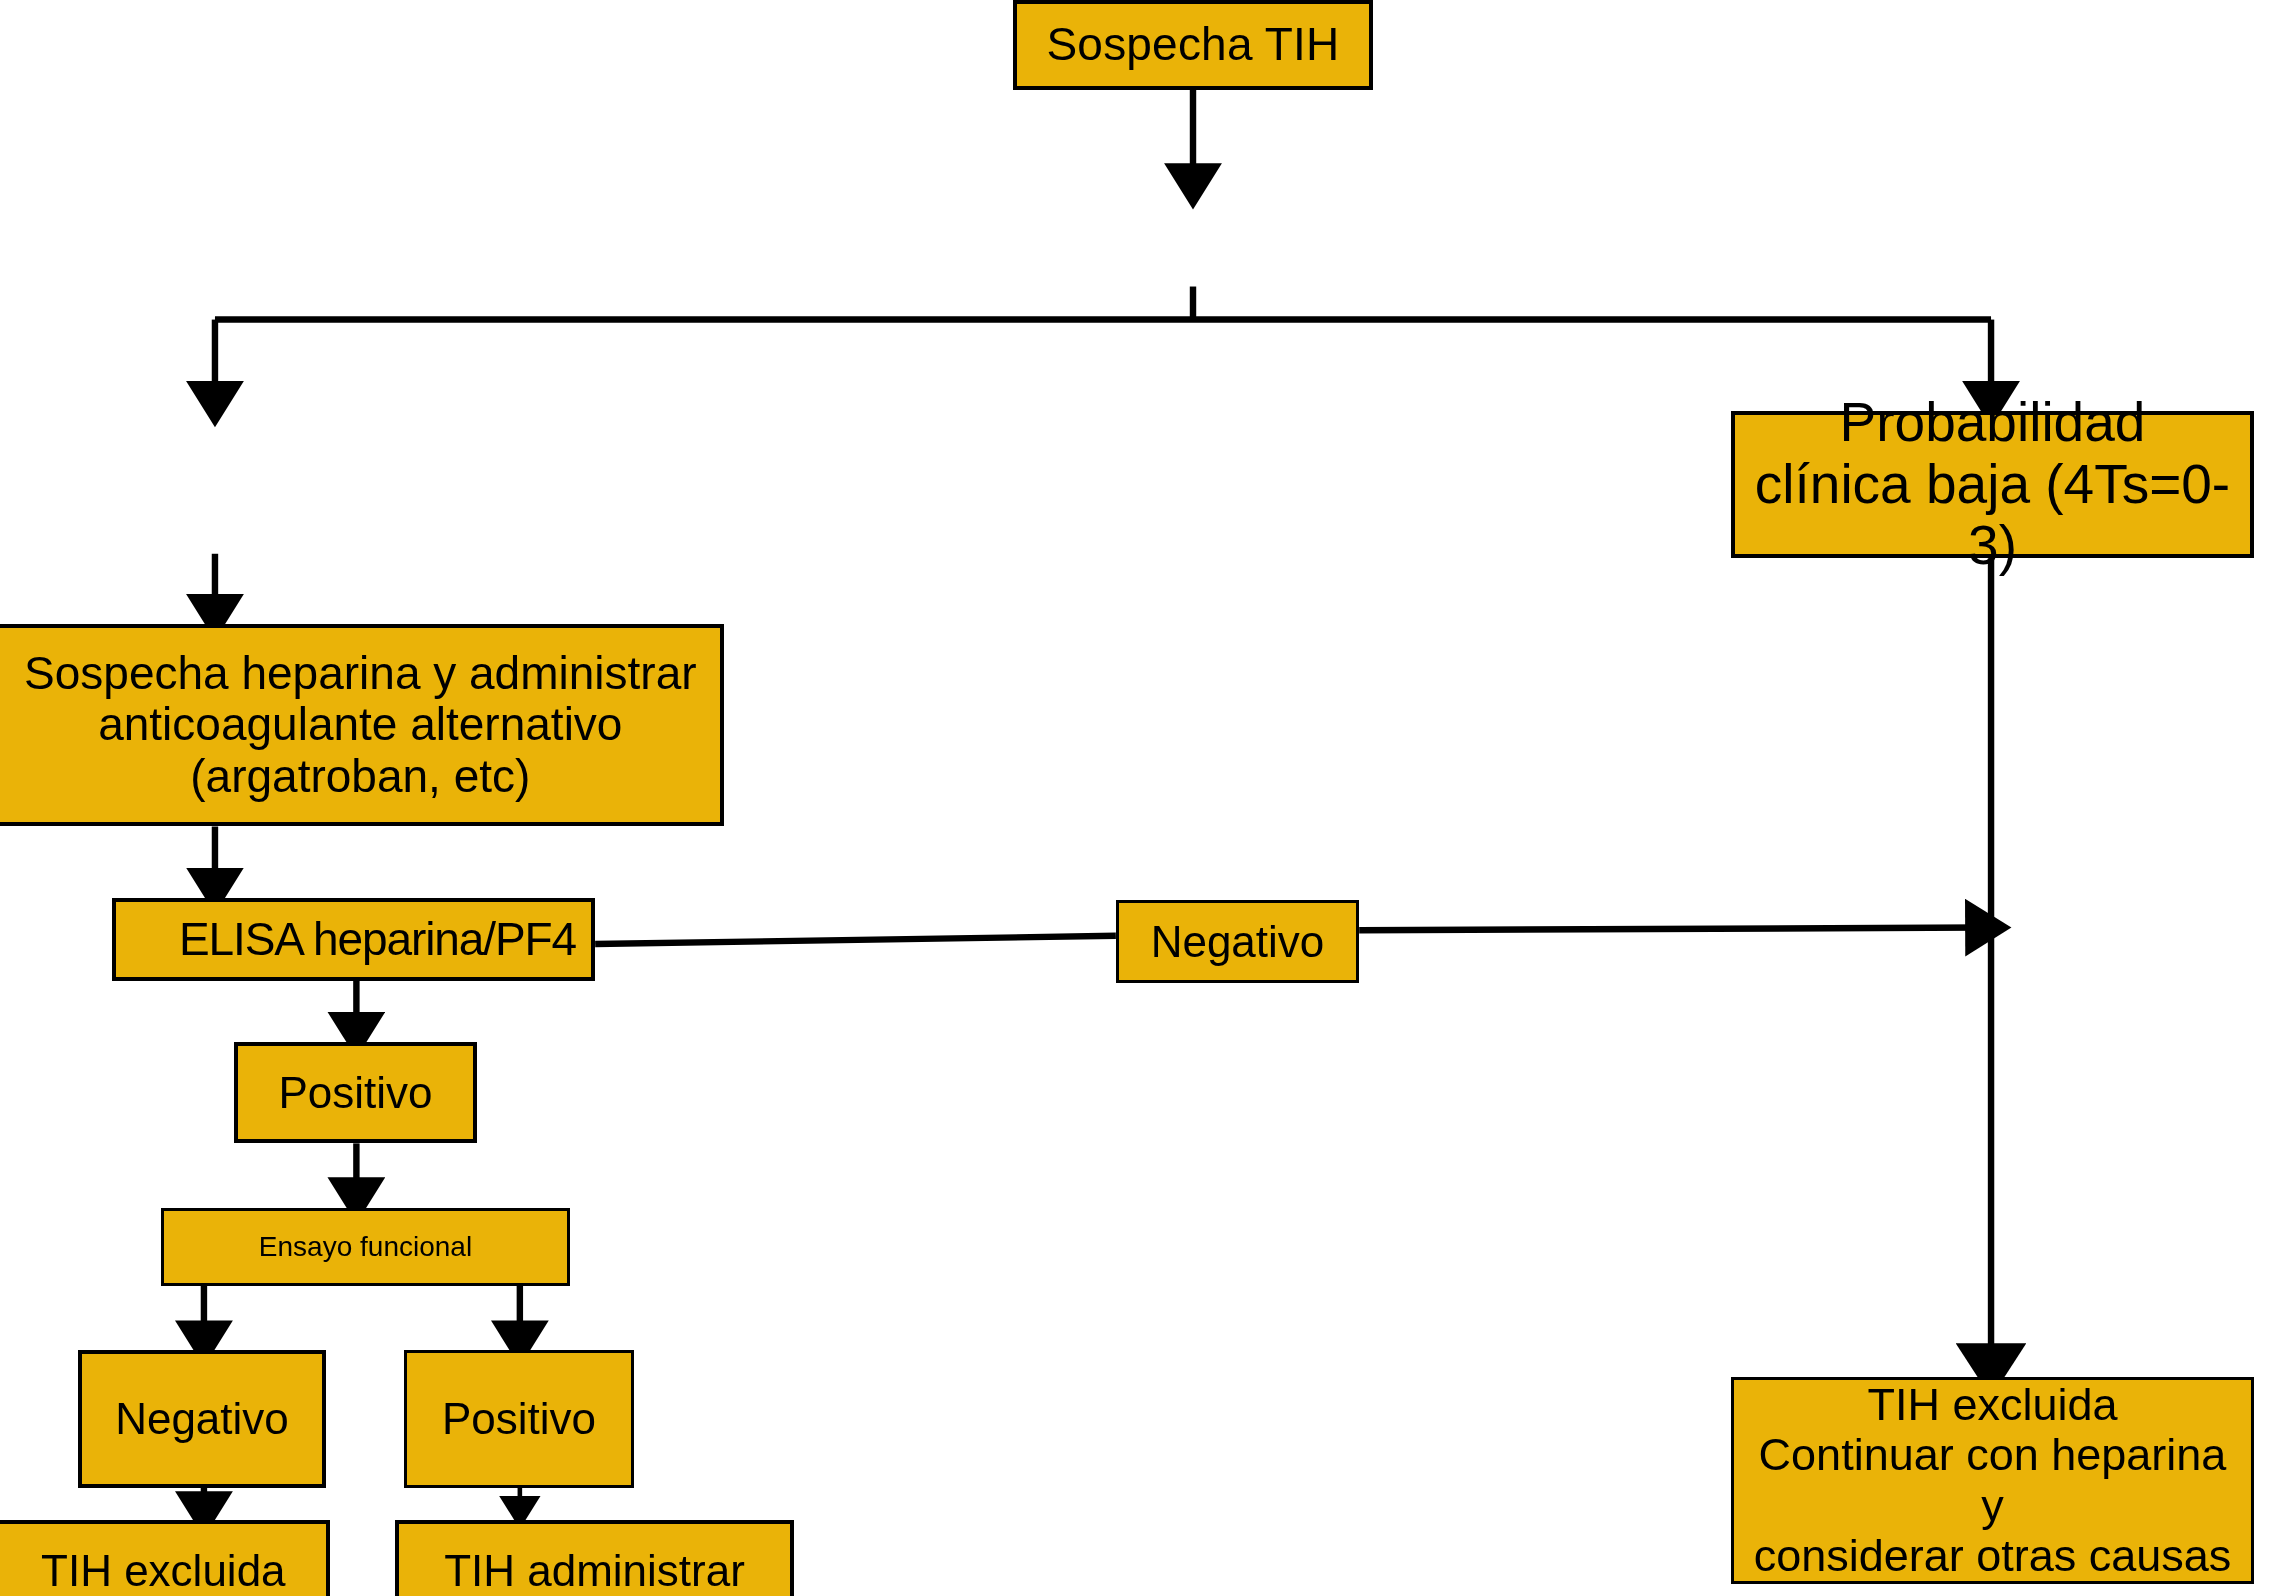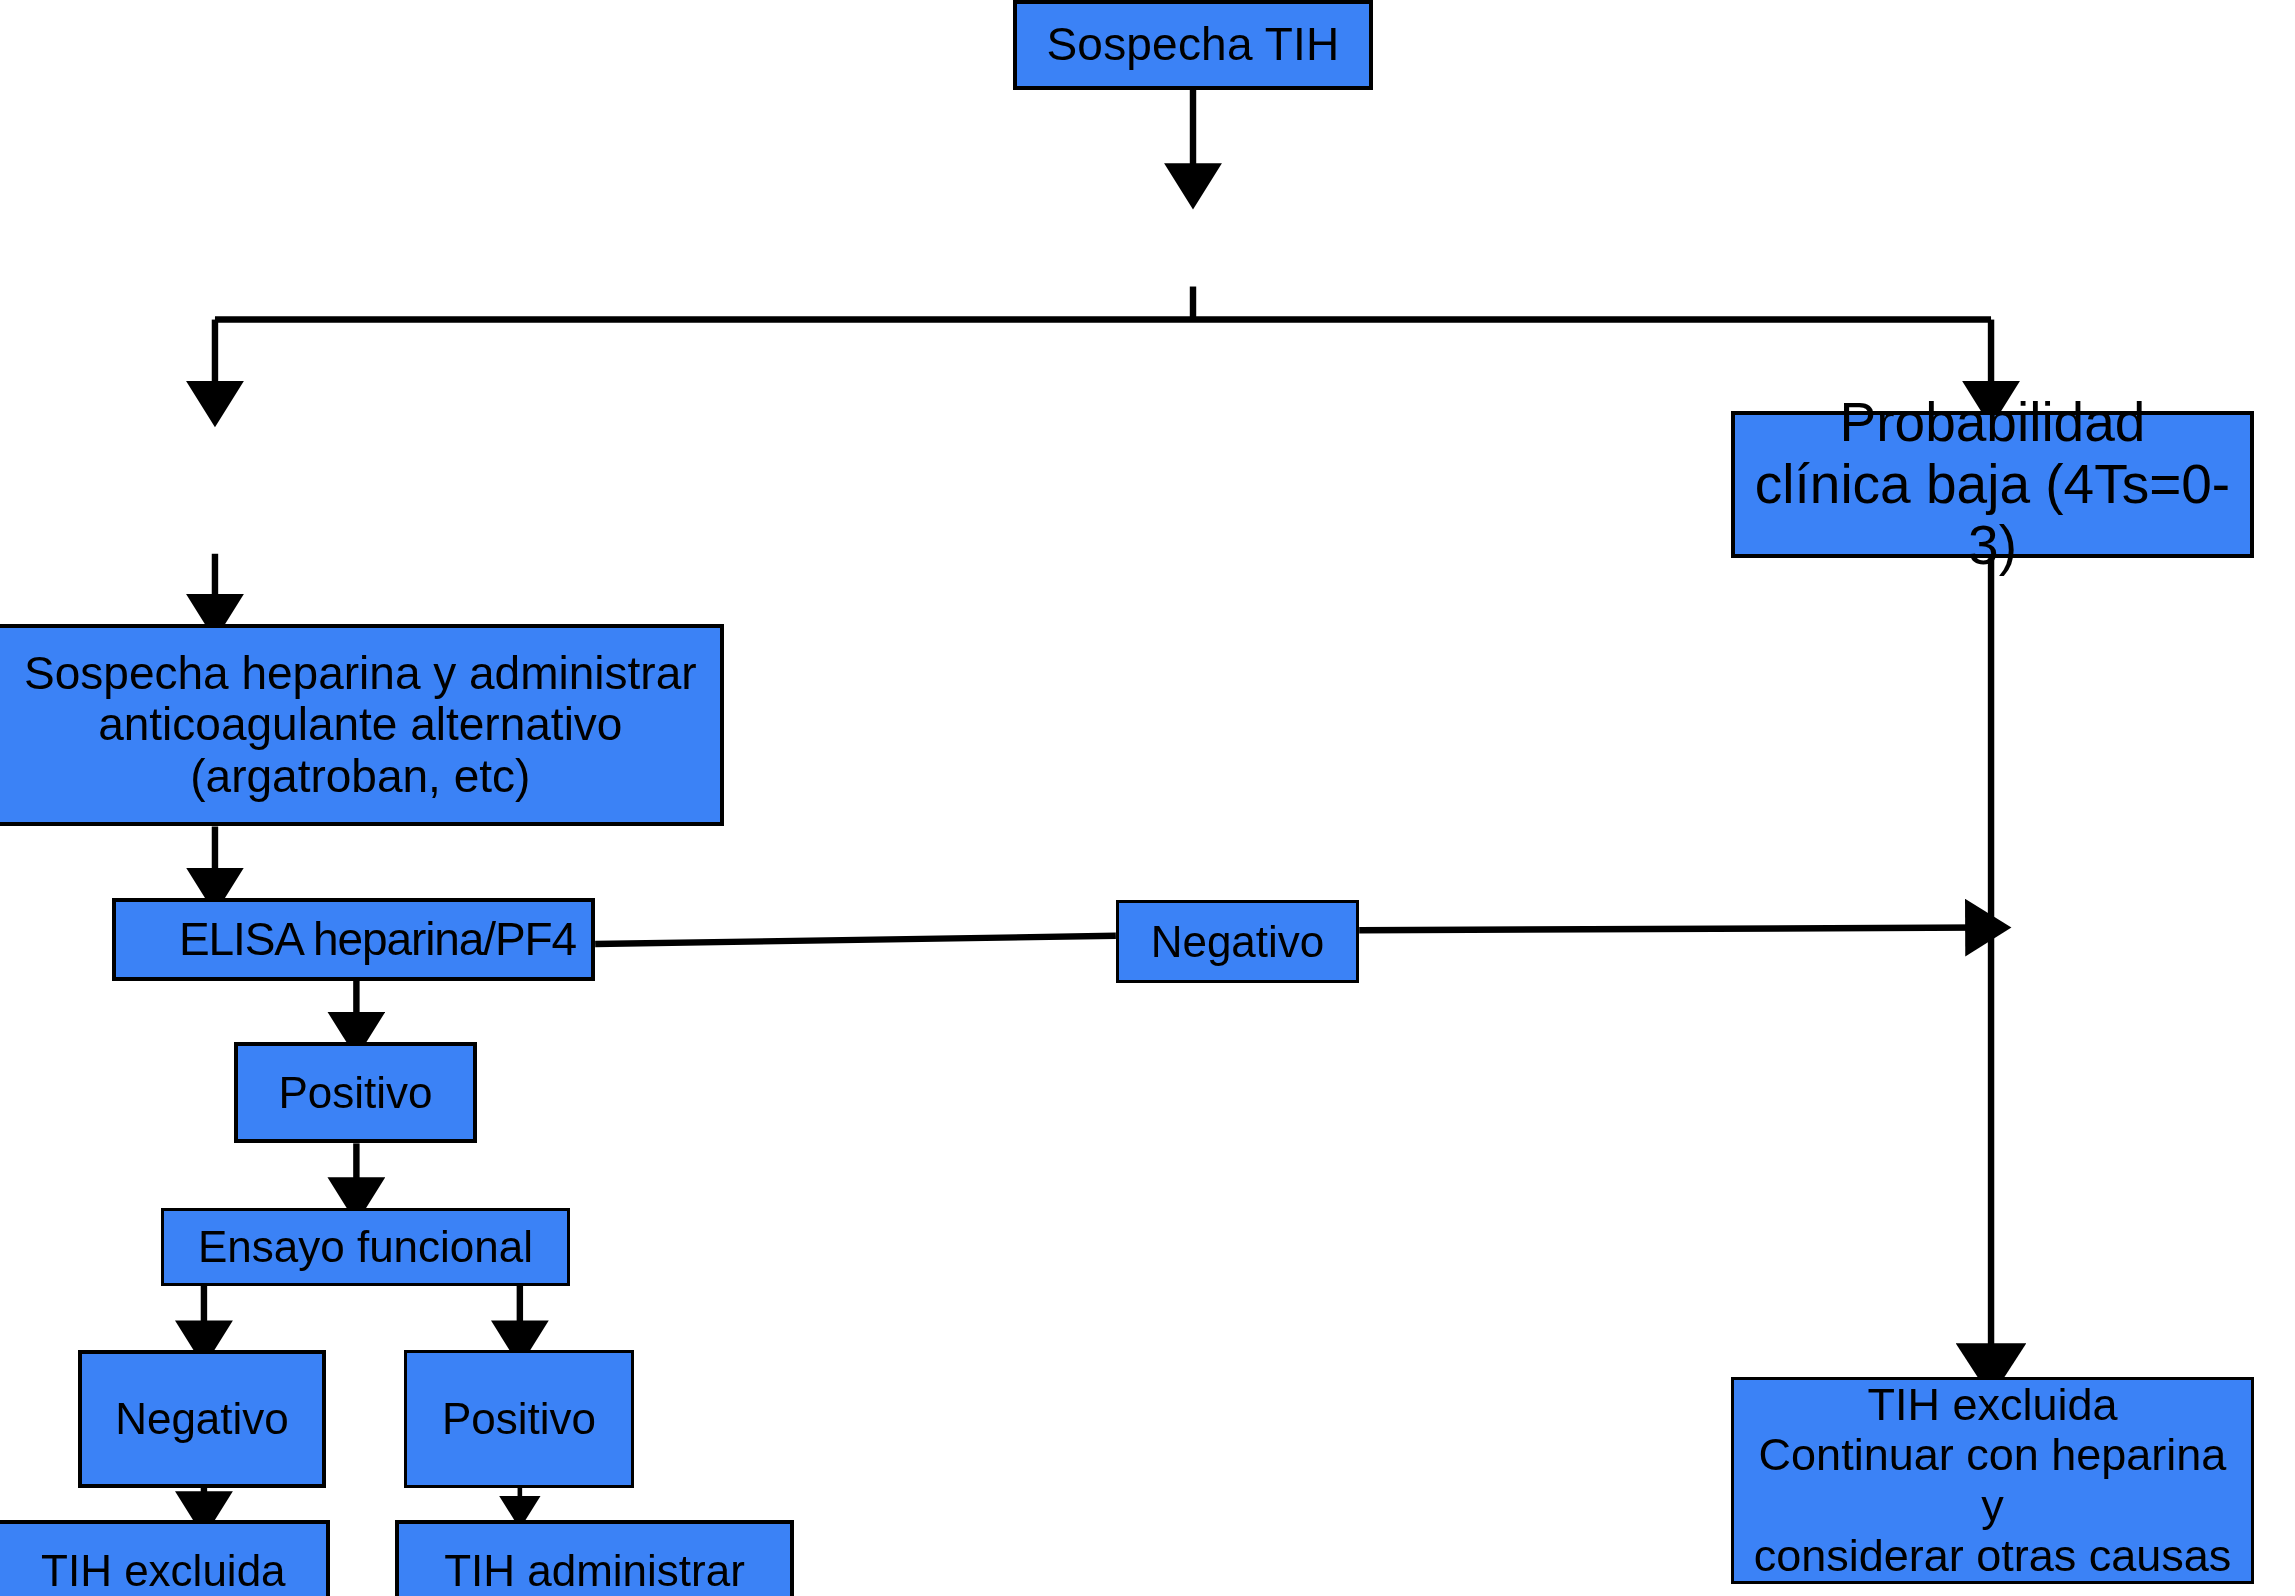--- a/index.html
+++ b/index.html
@@ -1,34 +1,34 @@
 <!DOCTYPE html>
 <html style="font-size:14.7px"><head>
 <meta charset="utf-8">
 <style>
   html,body{margin:0;padding:0;background:#ffffff;}
   body{width:2296px;height:1597px;position:relative;overflow:hidden;
        font-family:"Liberation Sans","DejaVu Sans",sans-serif;color:#000;}
   #stage{position:absolute;left:0;top:0;width:2296px;height:1597px;}
   svg#wires{position:absolute;left:0;top:0;width:2296px;height:1597px;}
-  .node{position:absolute;box-sizing:border-box;background:#3b82f6;border:4.6px solid #000;
+  .node{position:absolute;box-sizing:border-box;background:#eab308;border:4.6px solid #000;
         display:flex;align-items:center;justify-content:center;text-align:center;
         line-height:1.12;font-size:43px;color:#000;z-index:3;}
   .node .txt{display:block;padding:0 9.2px;white-space:pre-line;}
   .narrow .txt{letter-spacing:-1.1px;}
   .thin{border-width:3.7px;}
   .n-sospecha{left:1013px;top:0px;width:360px;height:90px;font-size:46px;letter-spacing:0.2px;}
   .n-score{left:1061px;top:195px;width:262px;height:92px;font-size:46px;}
   .n-probalta{left:78px;top:411px;width:542px;height:142px;font-size:45px;}
   .n-probbaja{left:1731px;top:411px;width:523px;height:147px;font-size:55px;}
   .n-suspender{left:-3.7px;top:624px;width:728px;height:202px;font-size:46px;}
   .n-elisa{left:112px;top:898px;width:483px;height:83px;font-size:46px;padding-left:48px;}
   .n-neglabel{left:1116px;top:900px;width:243px;height:83px;font-size:44px;}
   .n-pos1{left:234px;top:1042px;width:243px;height:101px;font-size:44px;}
-  .n-ensayo{left:161px;top:1208px;width:409px;height:78px;font-size:44px;}
+  .n-ensayo{left:161px;top:1208px;width:409px;height:78px;font-size:28px;}
   .n-neg2{left:78px;top:1350px;width:248px;height:138px;font-size:44px;}
   .n-pos2{left:404px;top:1350px;width:230px;height:138px;font-size:44px;}
   .n-tihexcl{left:-3.7px;top:1520px;width:334px;height:101px;font-size:44px;}
   .n-tihconf{left:395px;top:1520px;width:399px;height:101px;font-size:44px;}
   .n-tihexclr{left:1731px;top:1377px;width:523px;height:207px;font-size:45px;}
 </style>
 </head>
 <body>
 
 <div id="stage">

